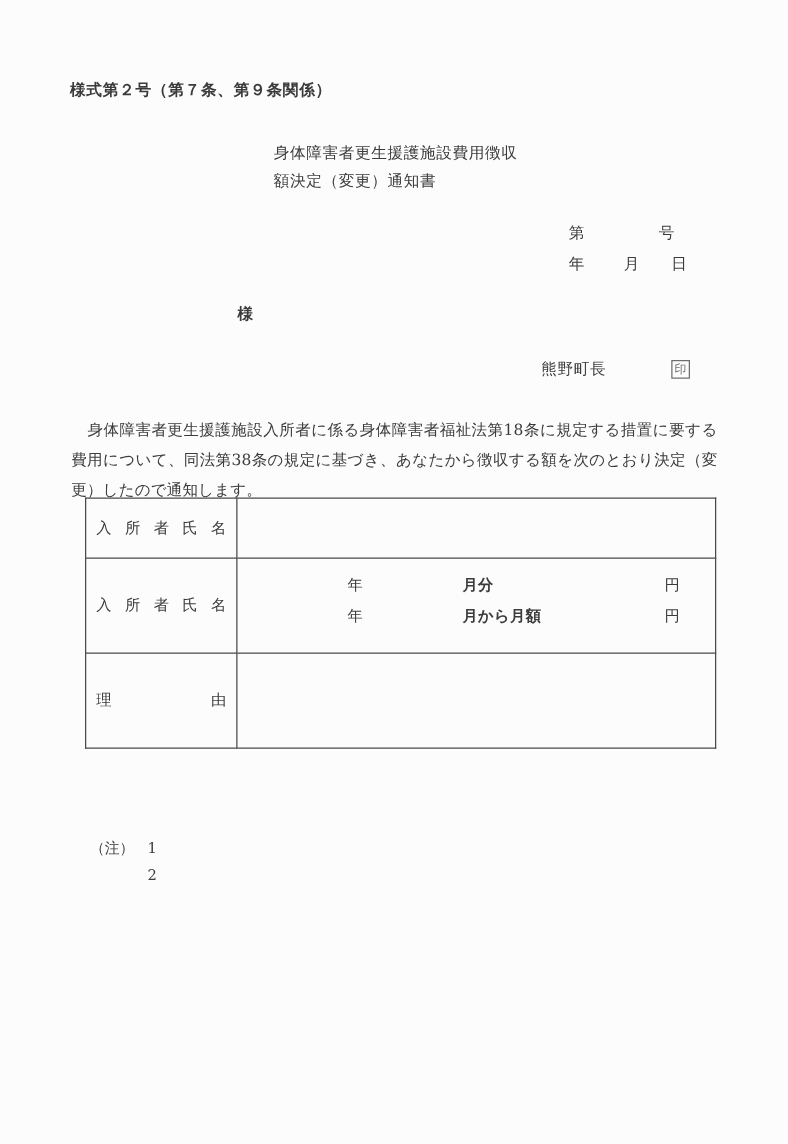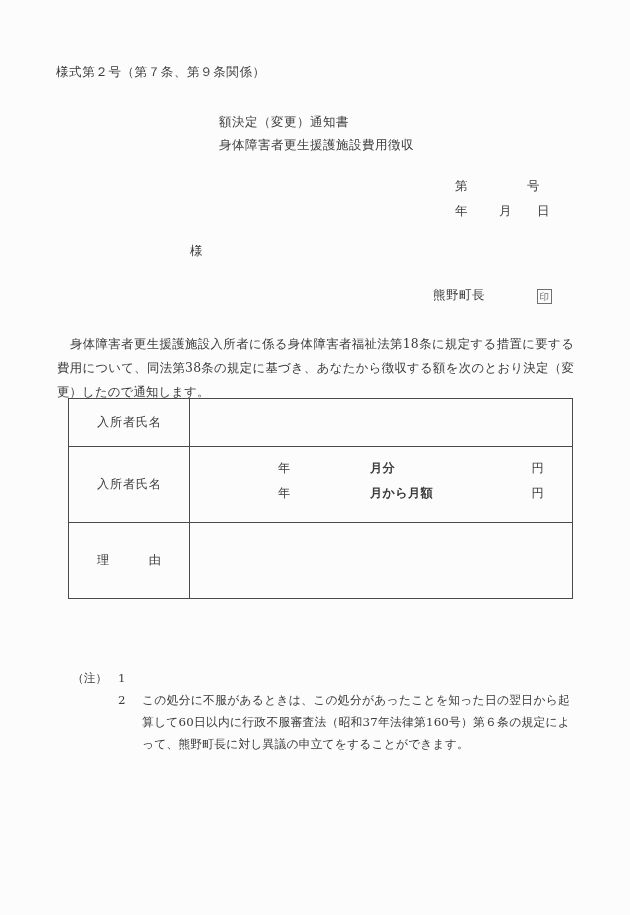--- a/index.html
+++ b/index.html
@@ -15,21 +15,21 @@
     position: relative;
     overflow: hidden;
     -webkit-font-smoothing: antialiased;
   }
   .page {
     position: absolute;
     inset: 0;
   }
 
   
-  .abs { position: absolute; white-space: nowrap; }
+  .abs { position: absolute; white-space: nowrap; font-weight: bold; }
 
   
   #form-number {
     left: 56px;
     top: 64px;
     font-size: 12.5px;
     letter-spacing: 0.6px;
   }
 
   
@@ -64,21 +64,21 @@
     font-size: 12.5px;
   }
 
   
   #issuer {
     position: absolute;
     left: 433px;
     top: 287px;
     font-size: 12.5px;
     display: flex;
-    align-items: flex-end;
+    align-items: center;
     letter-spacing: 0.5px;
   }
   #issuer .issuer-name { }
   #issuer .seal {
     display: inline-block;
     margin-left: 52px;
     width: 13px;
     height: 13px;
     line-height: 13px;
     text-align: center;
@@ -114,21 +114,21 @@
   #fee-table td {
     border: 1px solid #4a4a4a;
     font-size: 12.2px;
     vertical-align: middle;
     padding: 0;
   }
   #fee-table td.label {
     width: 121px;
     text-align: justify;
     text-align-last: justify;
-    padding: 0 28px;
+    padding: 0 8px;
     letter-spacing: 0;
     box-sizing: border-box;
   }
   #fee-table td.label span {
     display: block;
     text-align: justify;
     text-align-last: justify;
   }
   #fee-table td.value { padding: 0 10px; }
 
@@ -182,22 +182,22 @@
   .note-row.n2 .note-body { padding-right: 2px; }
 </style>
 </head>
 <body>
 
 <div class="page">
 
   <div class="abs" id="form-number">様式第２号（第７条、第９条関係）</div>
 
   <div id="doc-title">
+    <div>身体障害者更生援護施設費用徴収</div>
     <div>額決定（変更）通知書</div>
-    <div>身体障害者更生援護施設費用徴収</div>
   </div>
 
   <div class="meta-line" id="doc-number">
     <span class="seg-a">第</span>
     <span class="seg-b">号</span>
   </div>
 
   <div class="meta-line" id="doc-date">
     <span class="d1">年</span>
     <span class="d2">月</span>
@@ -250,17 +250,16 @@
   </table>
 
   <div id="notes">
     <div class="note-row n1">
       <span class="note-head">（注）</span>
       <span class="note-num">1</span>
     </div>
     <div class="note-row n2">
       <span class="note-head"></span>
       <span class="note-num">2</span>
-      <span class="note-body">この処分に不服があるときは、この処分があったことを知った日の翌日から起算して60日以内に行政不服審査法（昭和37年法律第160号）第６条の規定によって、熊野町長に対し異議の申立てをすることができます。</span>
     </div>
   </div>
 
 </div>
 
 </body></html>

